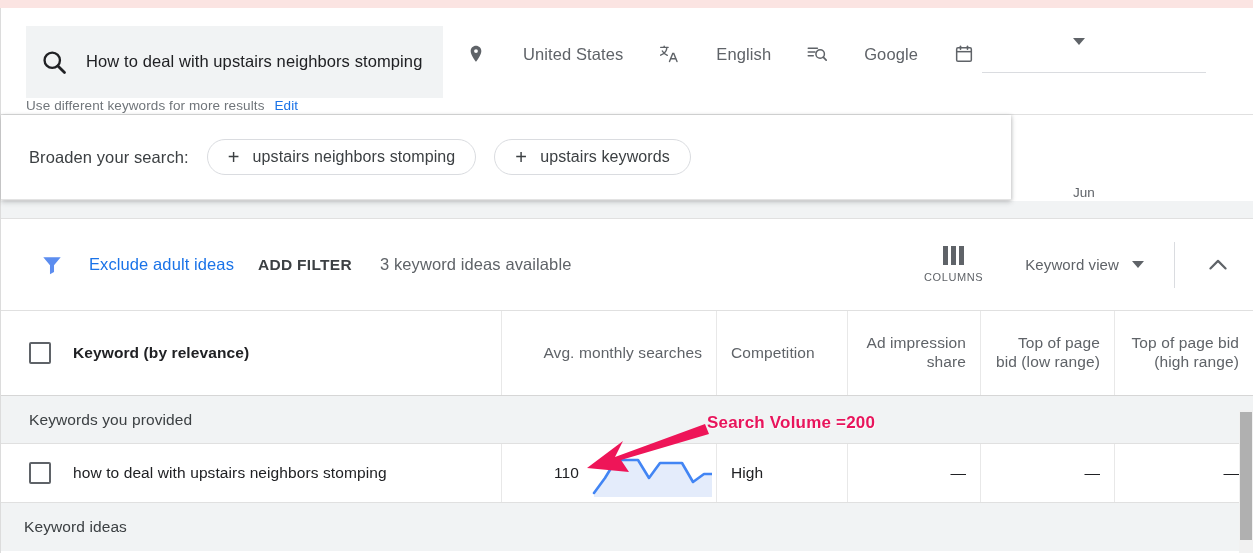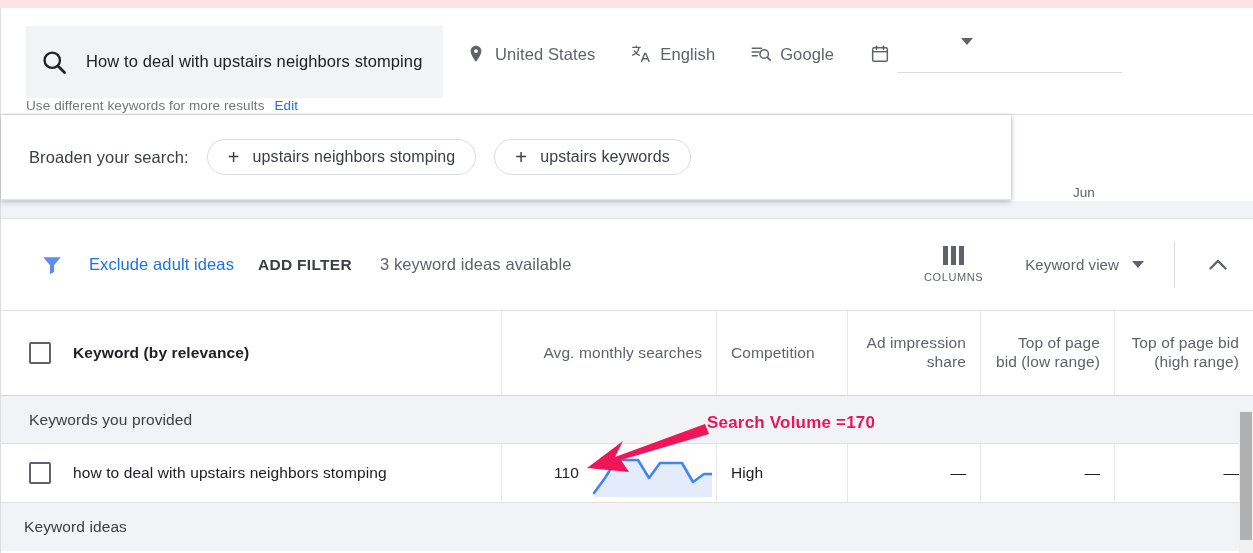--- a/index.html
+++ b/index.html
@@ -40,21 +40,21 @@
   }
   .search-hint {
     position: absolute; left: 25px; top: 90px;
     font-size: 13.5px; color: #70757a; letter-spacing: .1px;
   }
   .search-hint .edit-link { color: #1a73e8; margin-left: 10px; cursor: pointer; }
 
   .criteria { position: absolute; left: 465px; top: 36px; display: flex; align-items: flex-start; }
   .crit {
     display: flex; align-items: center; margin-right: 36px; cursor: pointer;
-    color: #5f6368; font-size: 16.5px; letter-spacing: .1px;
+    color: #5f6368; font-size: 16.5px; letter-spacing: .1px; gap: 28px;
   }
   .crit .ic { width: 20px; height: 20px; margin-right: 9px; flex: 0 0 20px; }
   .crit-date { position: relative; padding-bottom: 9px; margin-right: 0; }
   .crit-date .dateline {
     position: absolute; left: 28px; bottom: 0; width: 224px; height: 1px; background: #dadce0;
   }
   .crit-date .caret { margin-left: 62px; }
   .caret-dn {
     width: 0; height: 0; border-left: 6px solid transparent;
     border-right: 6px solid transparent; border-top: 7px solid #5f6368;
@@ -337,15 +337,15 @@
       <span>Keyword ideas</span>
     </div>
   </div>
 
   <div class="vscroll"></div>
   <div class="vthumb"></div>
 
   <svg class="anno-arrow" viewBox="0 0 135 65">
     <path d="M130,4 L40,37 L48,21 L12,48 L54,52 L46,40 L134,14 Z" fill="#ee1558"></path>
   </svg>
-  <div class="anno-text">Search Volume =170</div>
+  <div class="anno-text">Search Volume =200</div>
 
 </div>
 
 </body></html>

